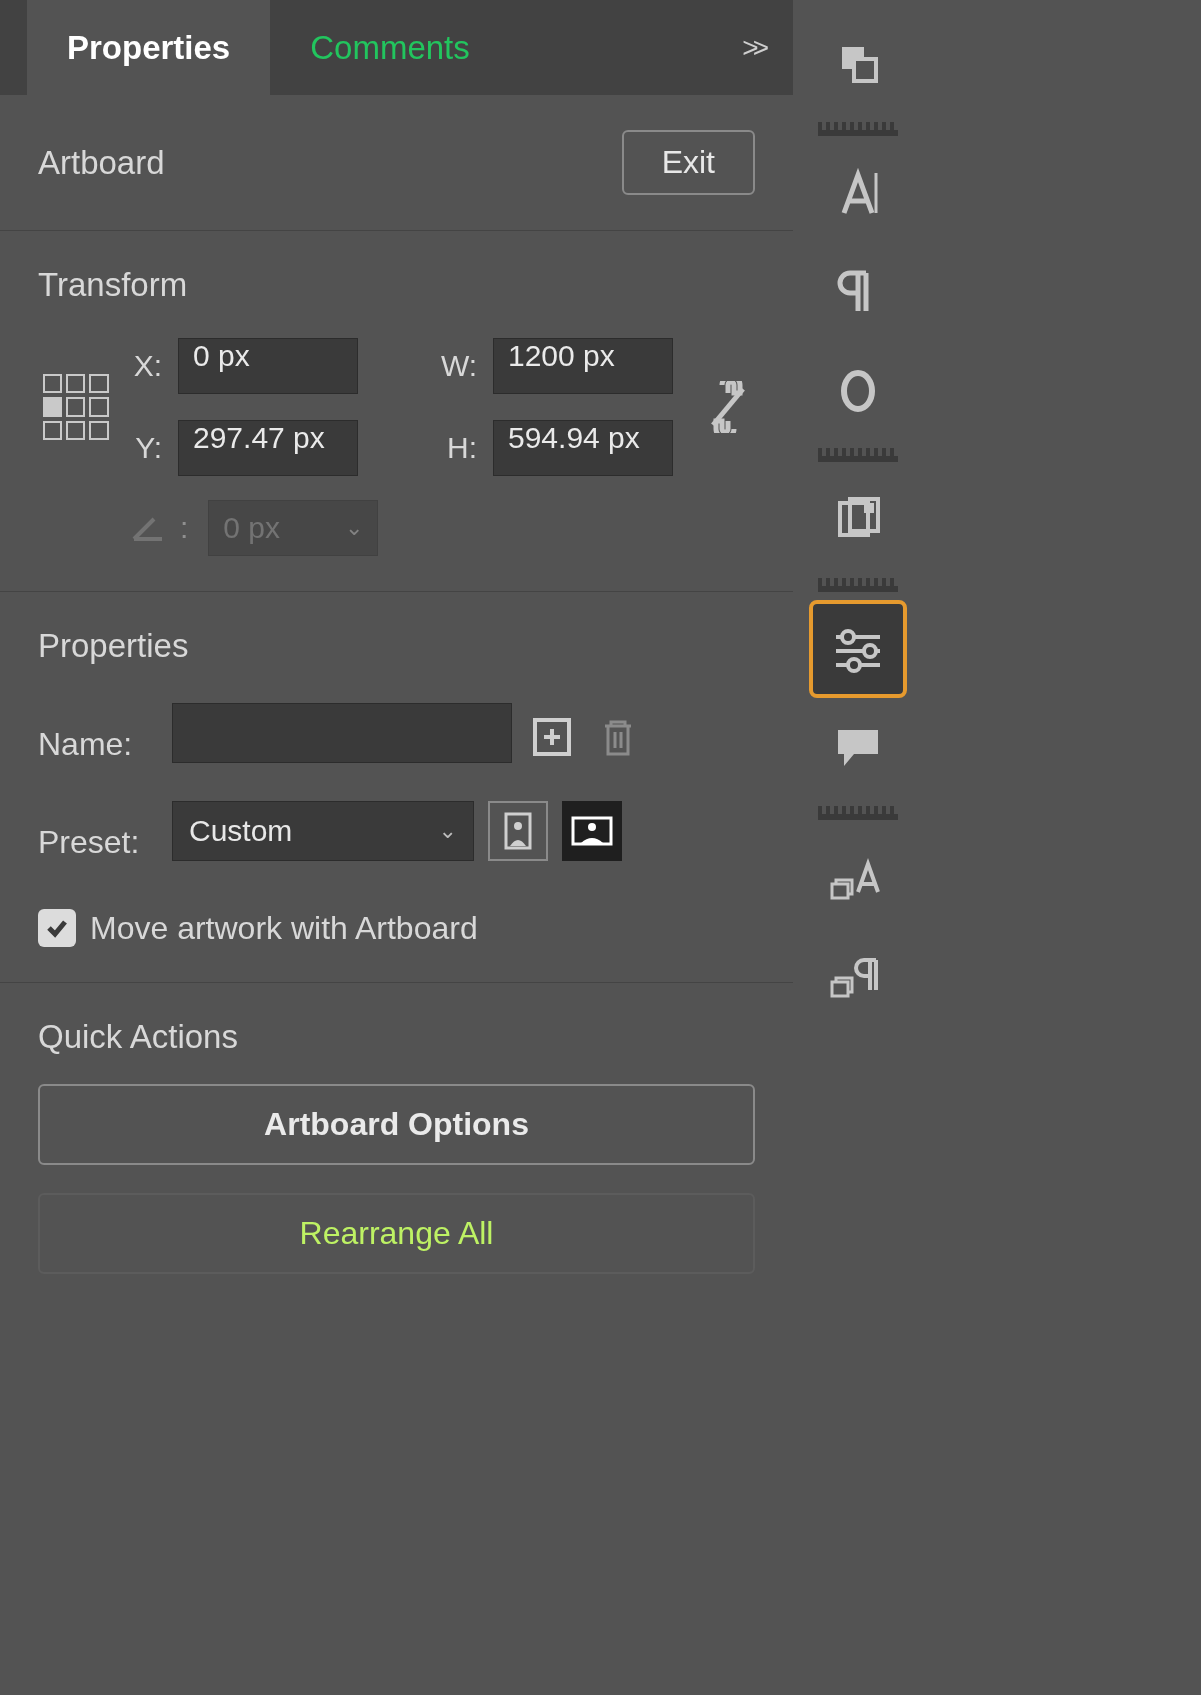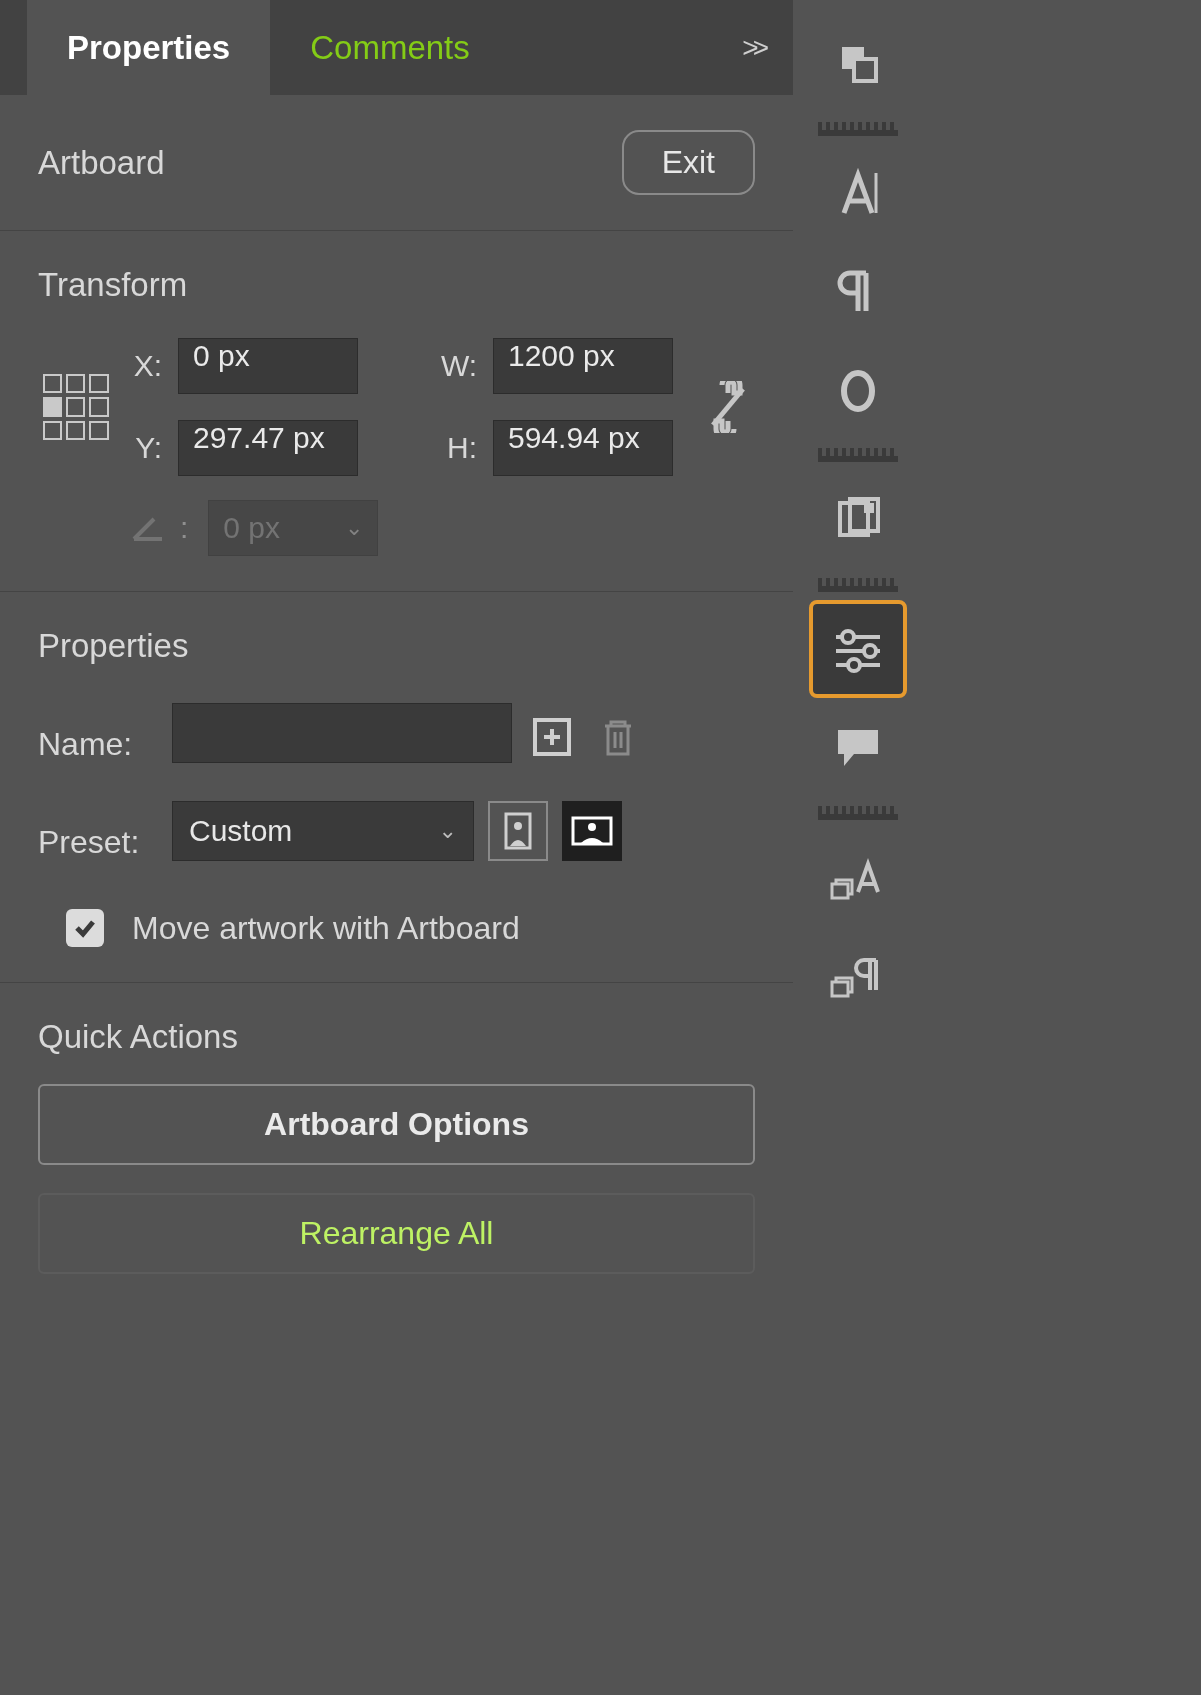--- a/index.html
+++ b/index.html
@@ -25,21 +25,21 @@
     display: flex;
     align-items: stretch;
     background: #424242;
     padding-left: 27px;
   }
   .tab {
     display: flex;
     align-items: center;
     padding: 0 40px;
     font-size: 33px;
-    color: #84cc16;
+    color: #22c55e;
     background: #424242;
     cursor: pointer;
   }
   .tab.active {
     background: #535353;
     color: #ffffff;
     font-weight: 600;
   }
   .tab-collapse {
     margin-left: auto;
@@ -60,21 +60,21 @@
     align-items: center;
     justify-content: space-between;
     gap: 28px;
   }
   .section-title {
     font-size: 33px;
     color: #d8d8d8;
   }
   .btn-outline {
     border: 2px solid #8a8a8a;
-    border-radius: 17px;
+    border-radius: 6px;
     padding: 12px 38px;
     font-size: 32px;
     color: #e8e8e8;
     background: transparent;
     cursor: pointer;
   }
   
   .transform-body {
     margin-top: 32px;
     display: grid;
@@ -162,23 +162,22 @@
     cursor:pointer;
   }
   .orient-btn {
     width:60px; height:60px;
     border:2px solid #8a8a8a;
     display:flex; align-items:center; justify-content:center;
     cursor:pointer;
   }
   .orient-btn.active { background:#1f1f1f; border-color:#1f1f1f;}
   .check-row {
-    display:flex; align-items:center; gap:28px;
+    display:flex; align-items:center; gap:14px;
     margin-top:48px;
-    margin-left:28px;
   }
   .checkbox {
     width:38px; height:38px;
     border-radius:6px;
     background:#dcdcdc;
     display:flex; align-items:center; justify-content:center;
     color:#3a3a3a;
   }
   .check-row .txt { font-size:32px; }
   .wide-btn {

